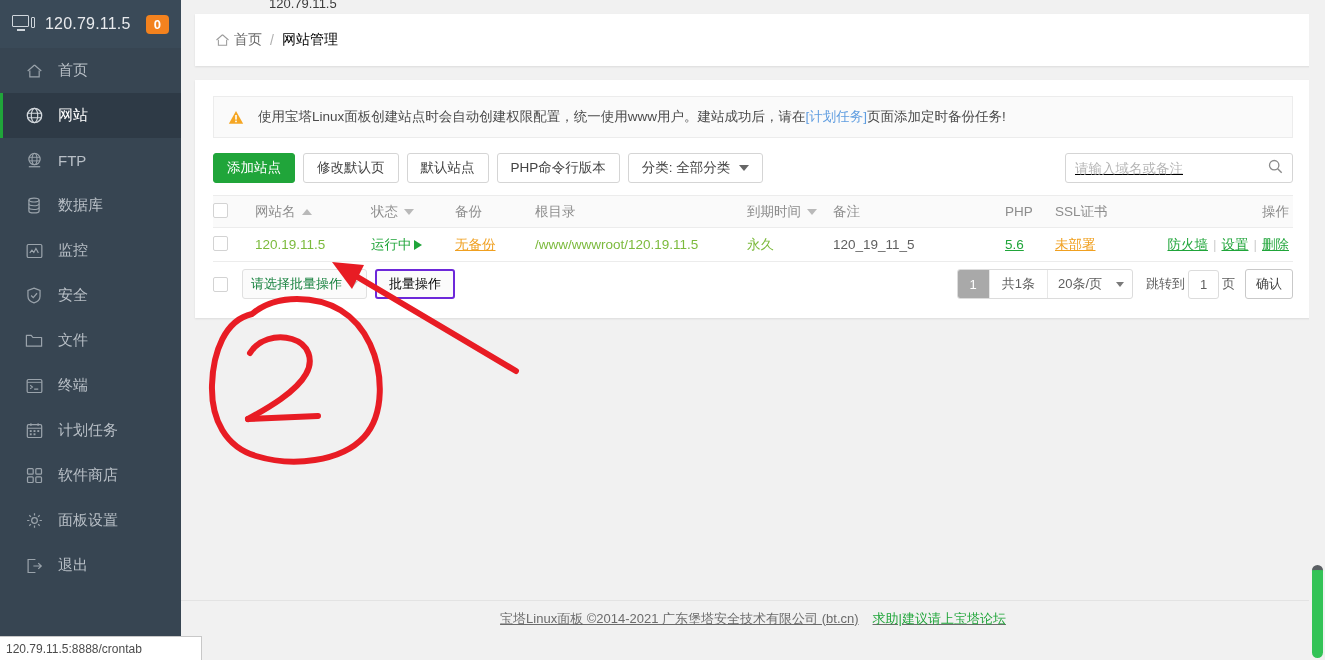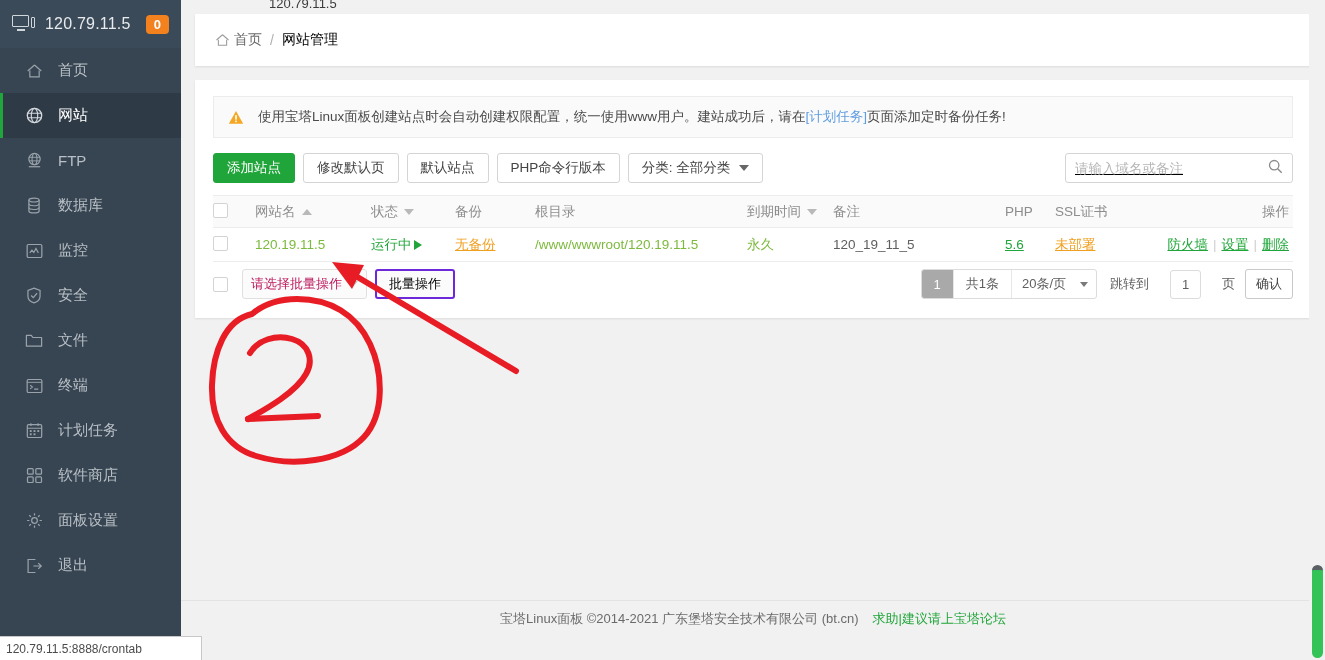--- a/index.html
+++ b/index.html
@@ -165,21 +165,21 @@
   }
   .ops { color: #20a53a; }
   .ops .bar { color: #cfcfcf; margin: 0 5px; }
 
   
   .tablefoot {
     height: 44px; display: flex; align-items: center; position: relative;
   }
   .sel-batch {
     width: 125px; height: 30px; border: 1px solid #e0e0e0; border-radius: 3px;
-    background: #fbfbfb; color: #be185d; font-size: 13px;
+    background: #fbfbfb; color: #15803d; font-size: 13px;
     display: flex; align-items: center; padding: 0 8px; margin-left: 14px;
   }
   .sel-batch .caret {
     margin-left: auto; width: 0; height: 0;
     border-left: 5px solid transparent; border-right: 5px solid transparent;
     border-top: 6px solid #c5c5c5;
   }
   .btn-disabled {
     height: 30px; padding: 0 12px; border: 2px solid #6d28d9; border-radius: 3px;
     background: #fbfbfb; color: #000000; font-size: 13px;
@@ -194,37 +194,37 @@
     background: #a9a9a9; color: #fff; min-width: 31px; height: 28px;
     display: flex; align-items: center; justify-content: center; font-size: 13px;
   }
   .pg-total { padding: 0 12px; height: 28px; display:flex; align-items:center; border-left: 1px solid #e7e7e7; }
   .pg-size { padding: 0 8px 0 10px; height: 28px; display:flex; align-items:center; border-left: 1px solid #e7e7e7; gap: 14px;}
   .pg-size .caret {
     width: 0; height: 0;
     border-left: 4px solid transparent; border-right: 4px solid transparent;
     border-top: 5px solid #7a7a7a;
   }
-  .pg-jump { margin-left: 13px; display: flex; align-items: center; gap: 21px; }
+  .pg-jump { margin-left: 13px; display: flex; align-items: center; gap: 3px; }
   .pg-jump .inp {
     width: 31px; height: 29px; border: 1px solid #dcdcdc; border-radius: 3px;
     background: #fff; display: flex; align-items: center; justify-content: center; font-size: 13px;
   }
   .pg-ok {
     margin-left: 10px; height: 30px; padding: 0 10px; border: 1px solid #c9c9c9;
     border-radius: 3px; background: #fff; font-size: 13px; color: #444;
     display: flex; align-items: center; cursor: pointer; font-family: inherit;
   }
 
   
   .footer {
     position: absolute; left: 0; right: 0; bottom: 24px; height: 36px;
     border-top: 1px solid #e3e3e3; background: #f1f1f1;
     display: flex; align-items: center; justify-content: center;
-    font-size: 13px; color: #6b6b6b; gap: 14px;
+    font-size: 13px; color: #6b6b6b; gap: 14px; text-decoration: underline;
   }
   .footer .fl { color: #20a53a; text-decoration: none; }
 
   
   .scroll-track {
     position: absolute; right: 0; top: 0; width: 16px; bottom: 0; background: #f1f1f1;
   }
   .scroll-thumb {
     position: absolute; right: 2px; bottom: 2px; width: 11px; height: 88px;
     background: #33c356; border-radius: 6px;

